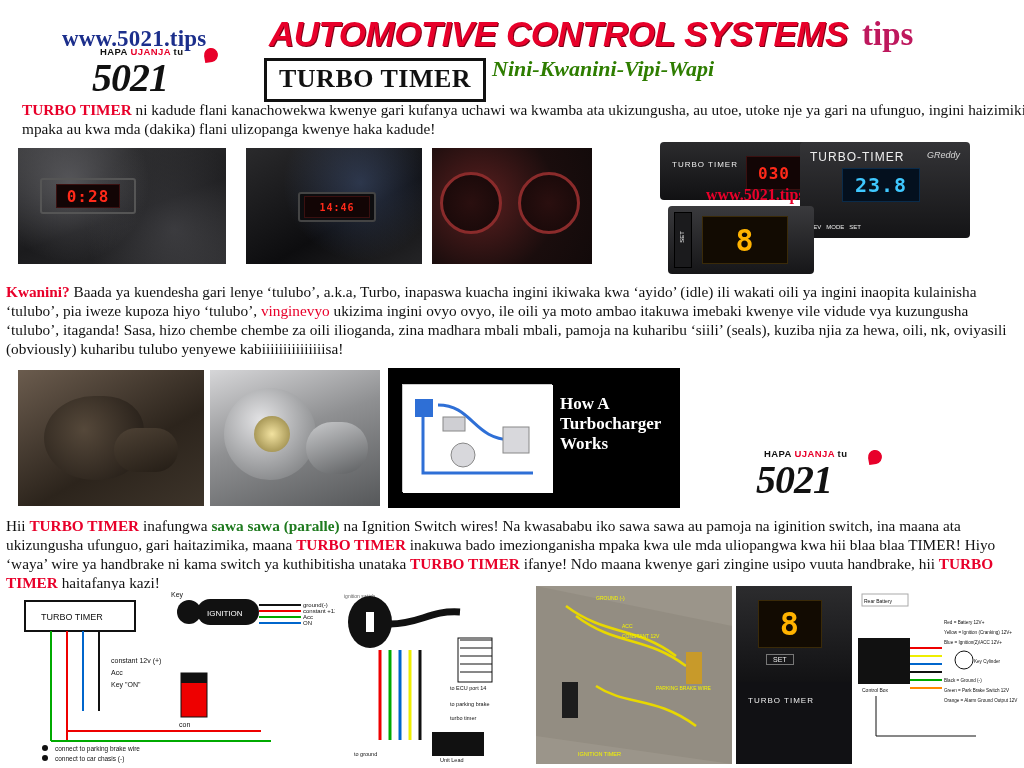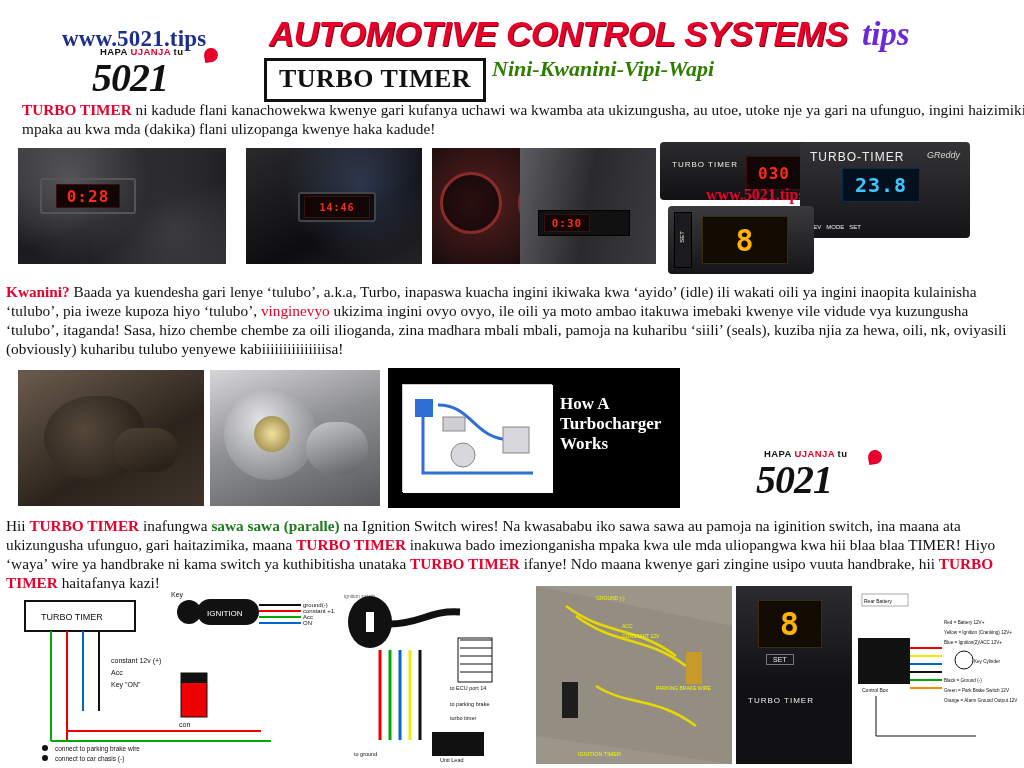--- a/index.html
+++ b/index.html
@@ -31,22 +31,22 @@
     font-family: Liberation Sans, sans-serif;
     font-size: 35px; font-weight: bold; font-style: italic;
     color: #e8002a;
     letter-spacing: -0.5px;
     text-shadow: 1px 1px 0 #7a0015;
     margin-left: 41px;
   }
   .title-tips {
     position: absolute; left: 862px; top: 10px;
     font-family: "Liberation Serif", serif;
-    font-size: 33px; font-weight: bold; font-style: italic;
-    color: #6d28d9;
+    font-size: 33px; font-weight: bold; 
+    color: #be185d;
   }
 
   
   .logo5021 {
     position: absolute; width: 140px; height: 52px;
   }
   .logo5021 .hapa {
     position: absolute; left: 8px; top: 0;
     font-size: 9.5px; font-weight: bold; color: #111;
     letter-spacing: 0.4px;
@@ -207,26 +207,20 @@
       radial-gradient(circle at 65% 30%, rgba(70,90,130,.5), transparent 55%);"></div>
     <div style="position:absolute;left:52px;top:44px;width:78px;height:30px;background:#0d0d0f;border:2px solid #444;border-radius:3px;"></div>
     <div class="lcd" style="left:58px; top:48px; width:66px; height:22px; font-size:10px;">14:46</div>
   </div>
 
   <div class="ph r1c">
     <div style="position:absolute;left:8px;top:24px;width:62px;height:62px;border-radius:50%;border:3px solid #8a2b2b;background:radial-gradient(circle,#2a0f0f,#150808);"></div>
     <div style="position:absolute;left:86px;top:24px;width:62px;height:62px;border-radius:50%;border:3px solid #8a2b2b;background:radial-gradient(circle,#2a0f0f,#150808);"></div>
   </div>
 
-  <div class="ph r1d">
-    <div style="position:absolute;left:0;top:0;width:100%;height:100%;background:
-      linear-gradient(100deg,#5d5d61 0%, #2a2a2d 50%, #3c3c40 100%);"></div>
-    <div style="position:absolute;left:18px;top:62px;width:92px;height:26px;background:#111;border:1px solid #000;"></div>
-    <div class="lcd" style="left:24px; top:66px; width:46px; height:18px; font-size:11px;">0:30</div>
-  </div>
 
   <div class="ph r1e">
     <div class="tinyw" style="position:absolute;left:12px;top:18px;font-size:8px;letter-spacing:1px;">TURBO TIMER</div>
     <div class="lcd" style="left:86px; top:14px; width:56px; height:34px; font-size:16px;">030</div>
   </div>
 
   <div class="url-onimg">www.5021.tips</div>
 
   <div class="ph r1f">
     <div class="tinyw" style="position:absolute;left:10px;top:8px;font-size:12px;letter-spacing:1px;">TURBO-TIMER</div>

